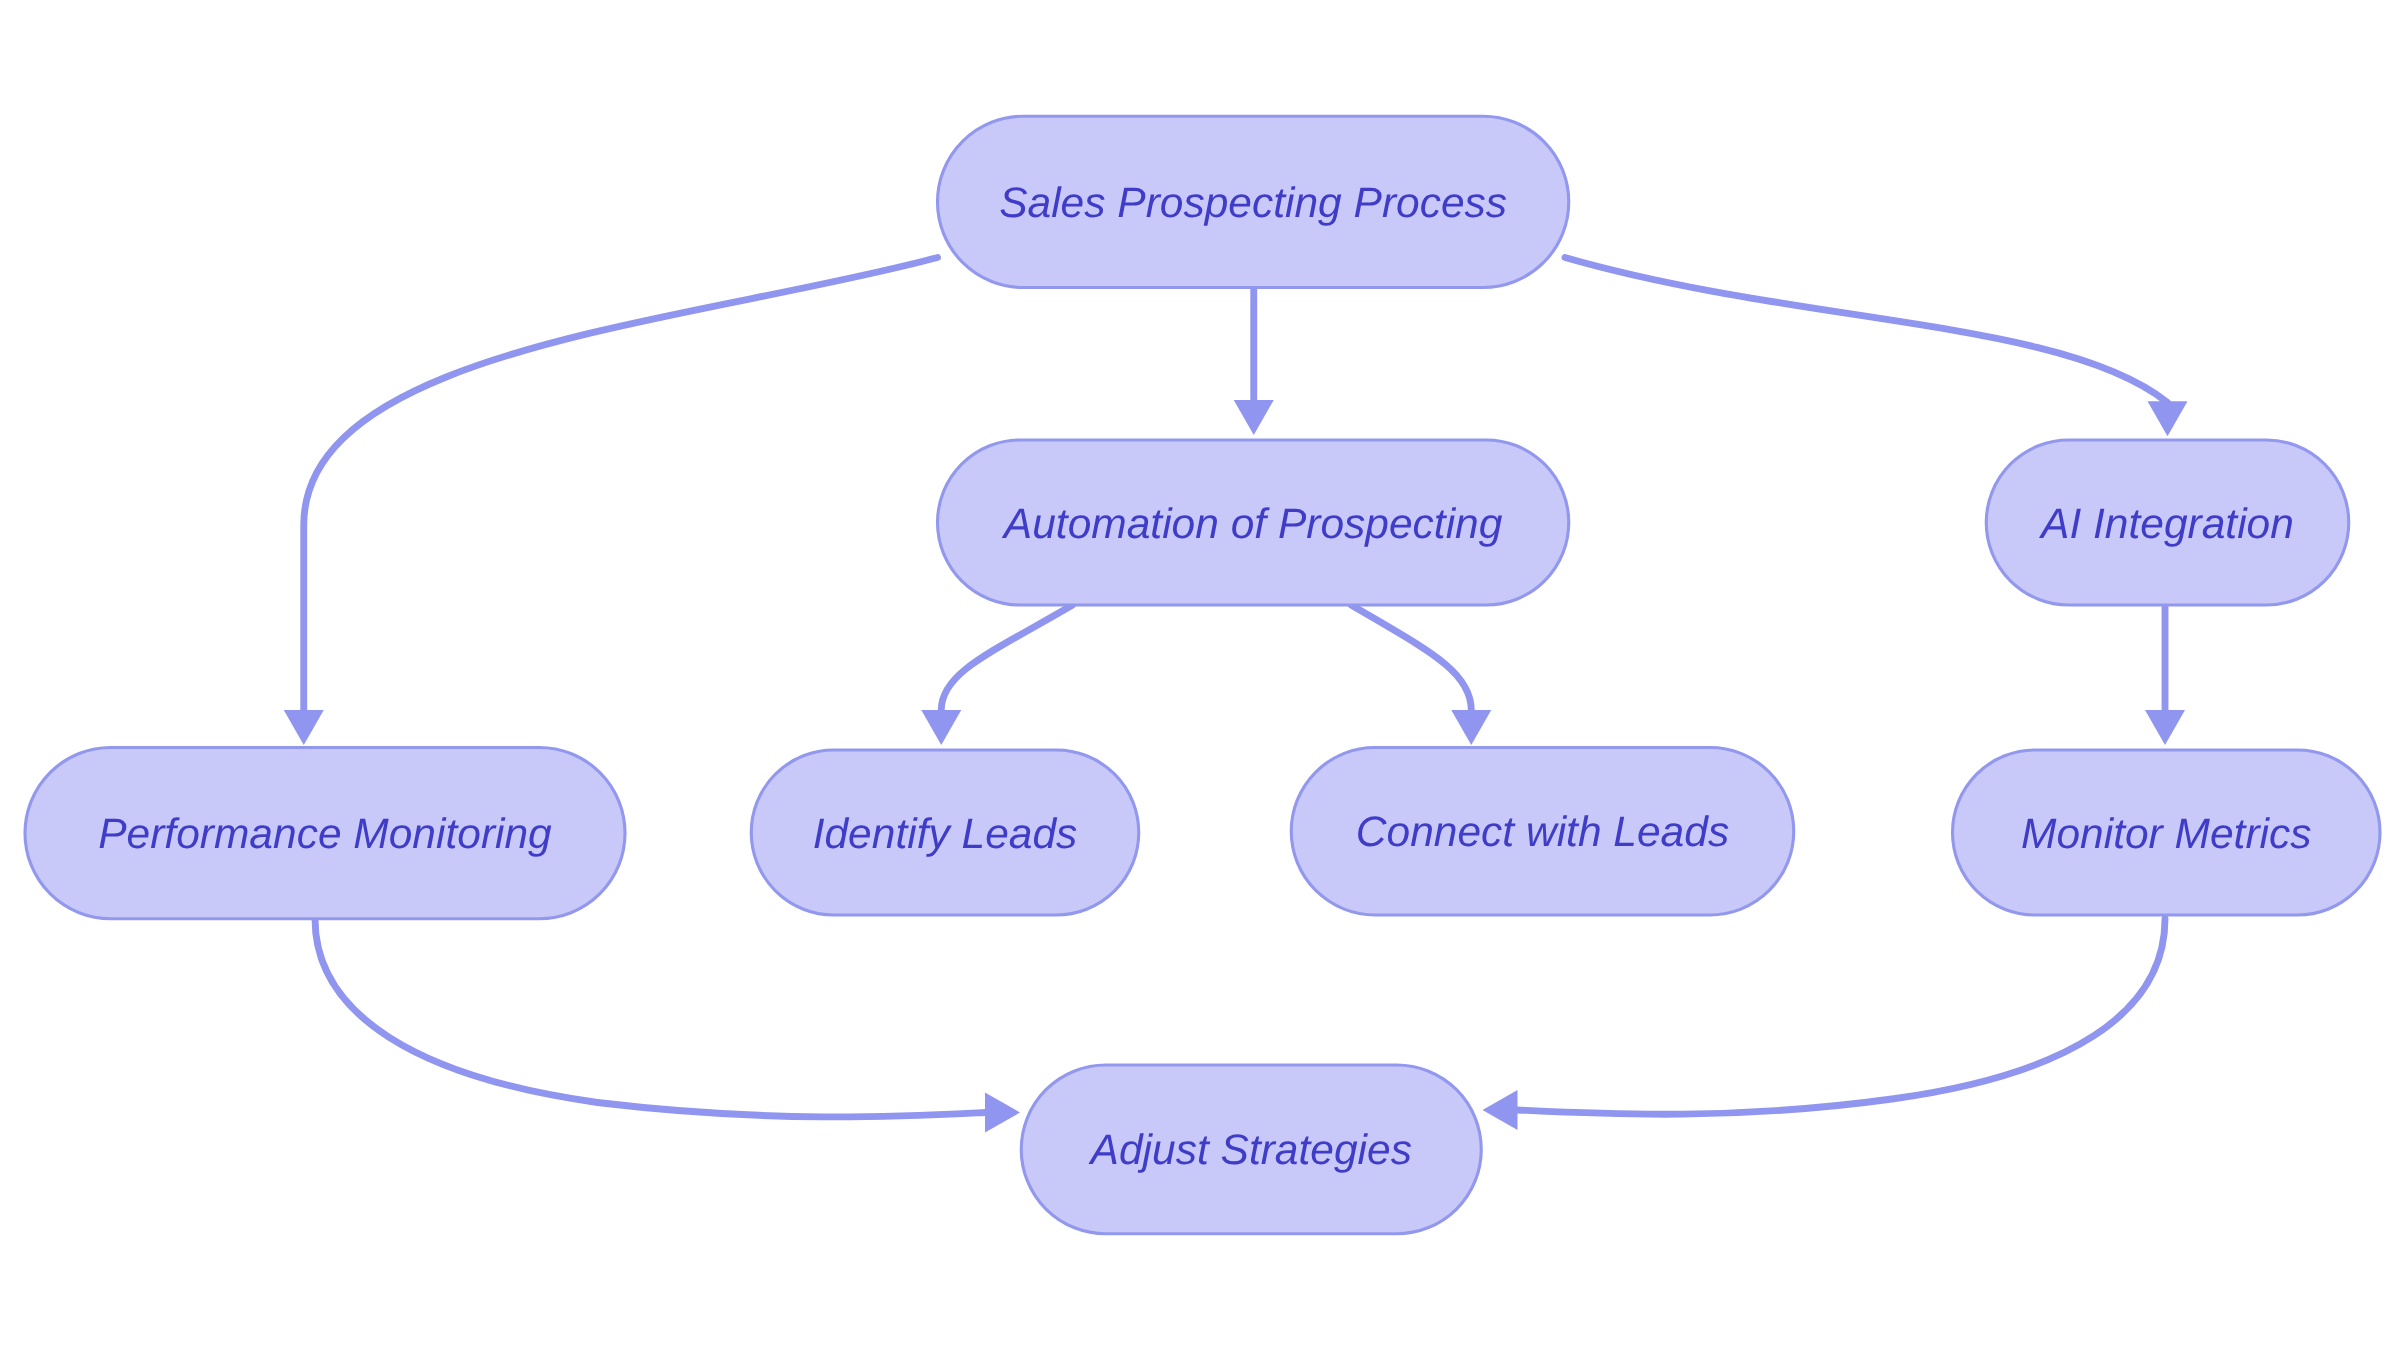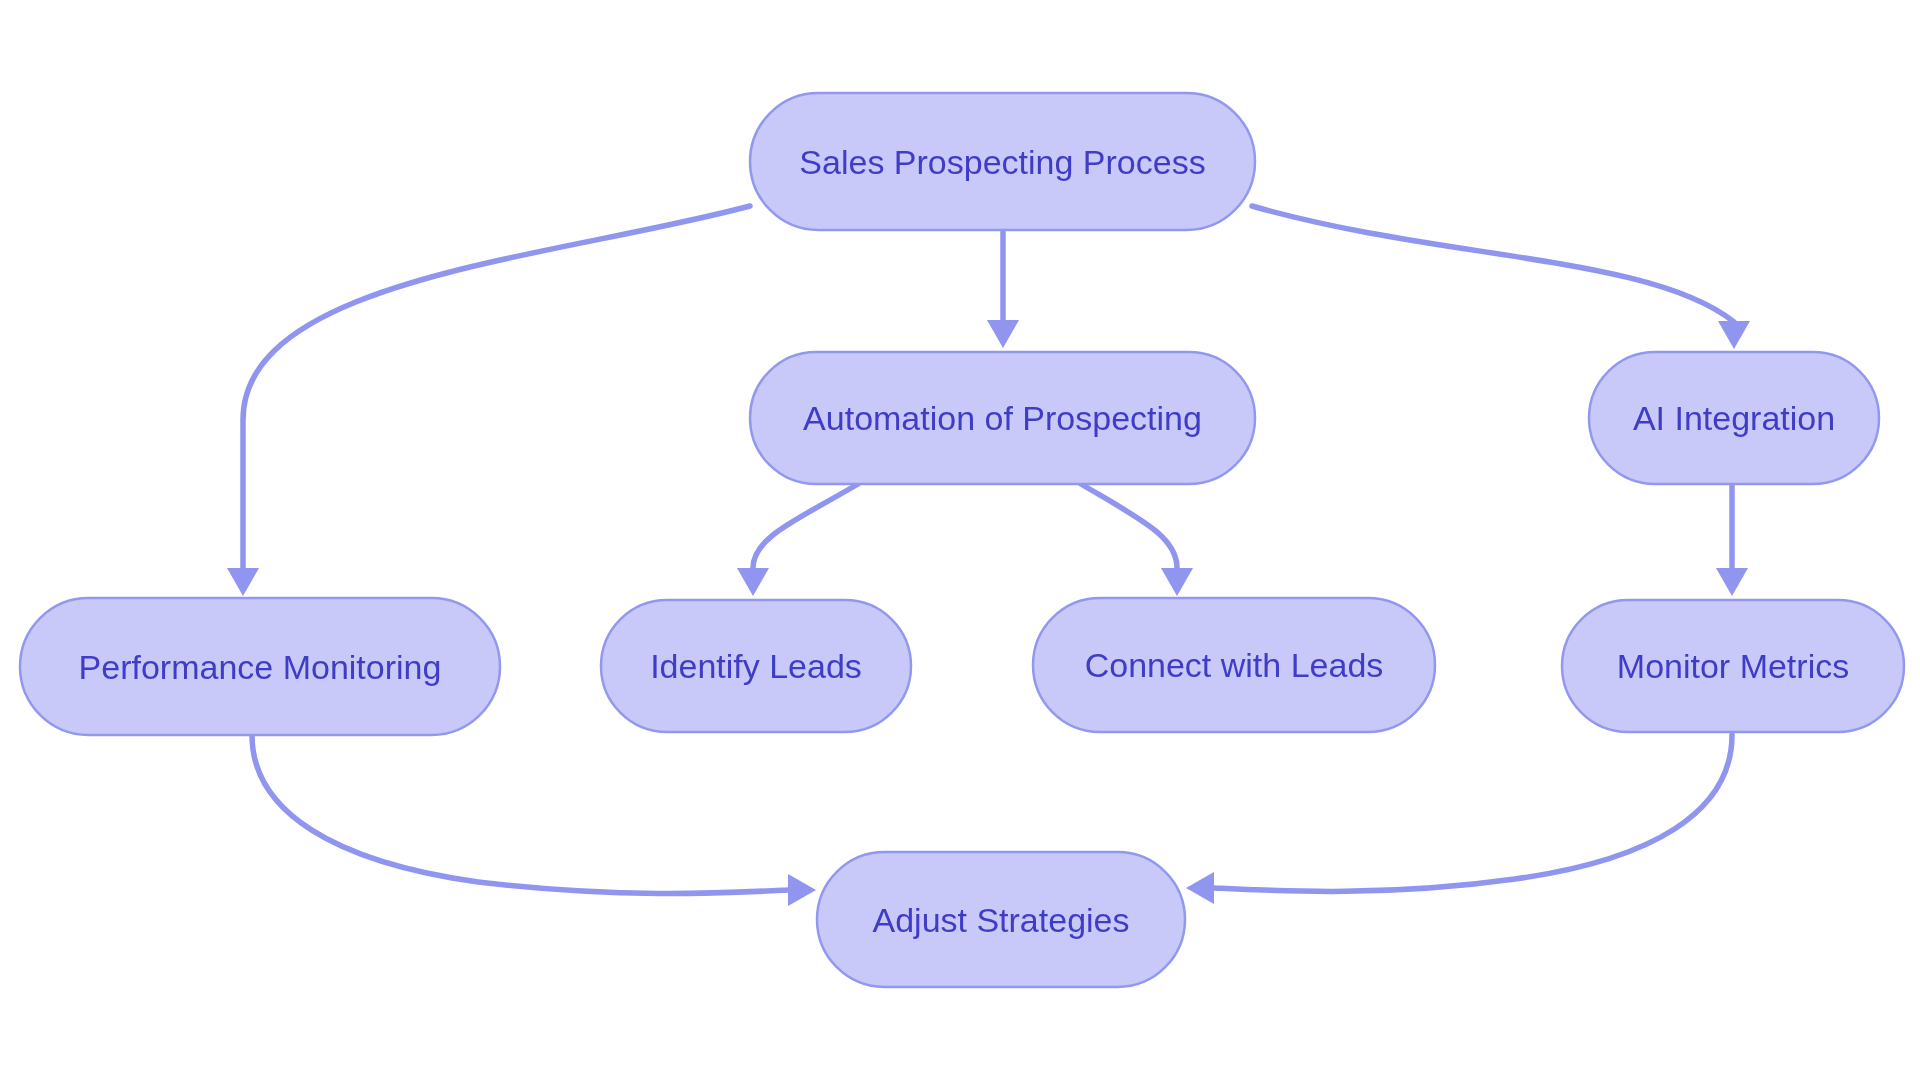--- a/index.html
+++ b/index.html
@@ -8,20 +8,21 @@
     width: 1920px;
     height: 1083px;
     background: #ffffff;
     overflow: hidden;
     font-family: "Liberation Sans", sans-serif;
   }
   .canvas {
     position: relative;
     width: 1920px;
     height: 1083px;
+    font-style: italic;
   }
   svg { display: block; }
   .node-rect {
     stroke-width: 2.5;
   }
   .node-label {
     font-family: "Liberation Sans", sans-serif;
     font-size: 34px;
     text-anchor: middle;
   }

